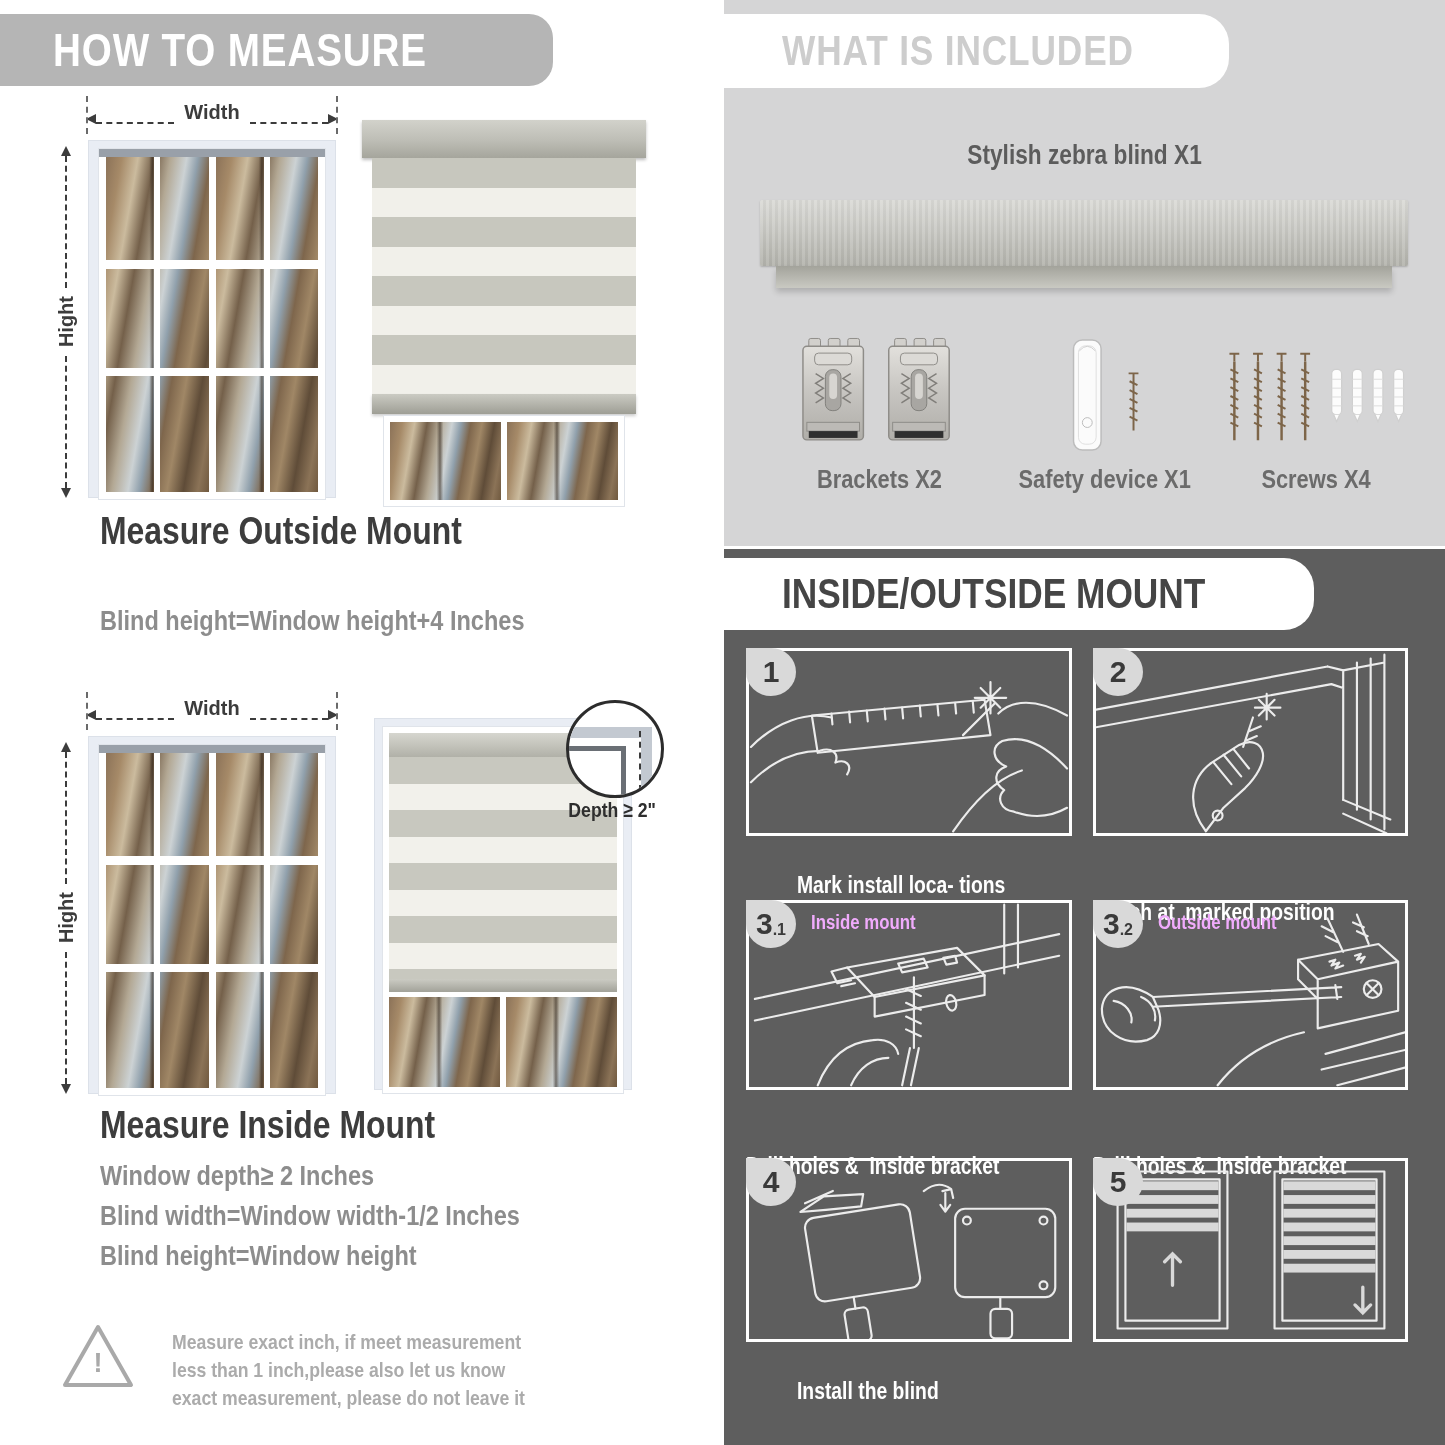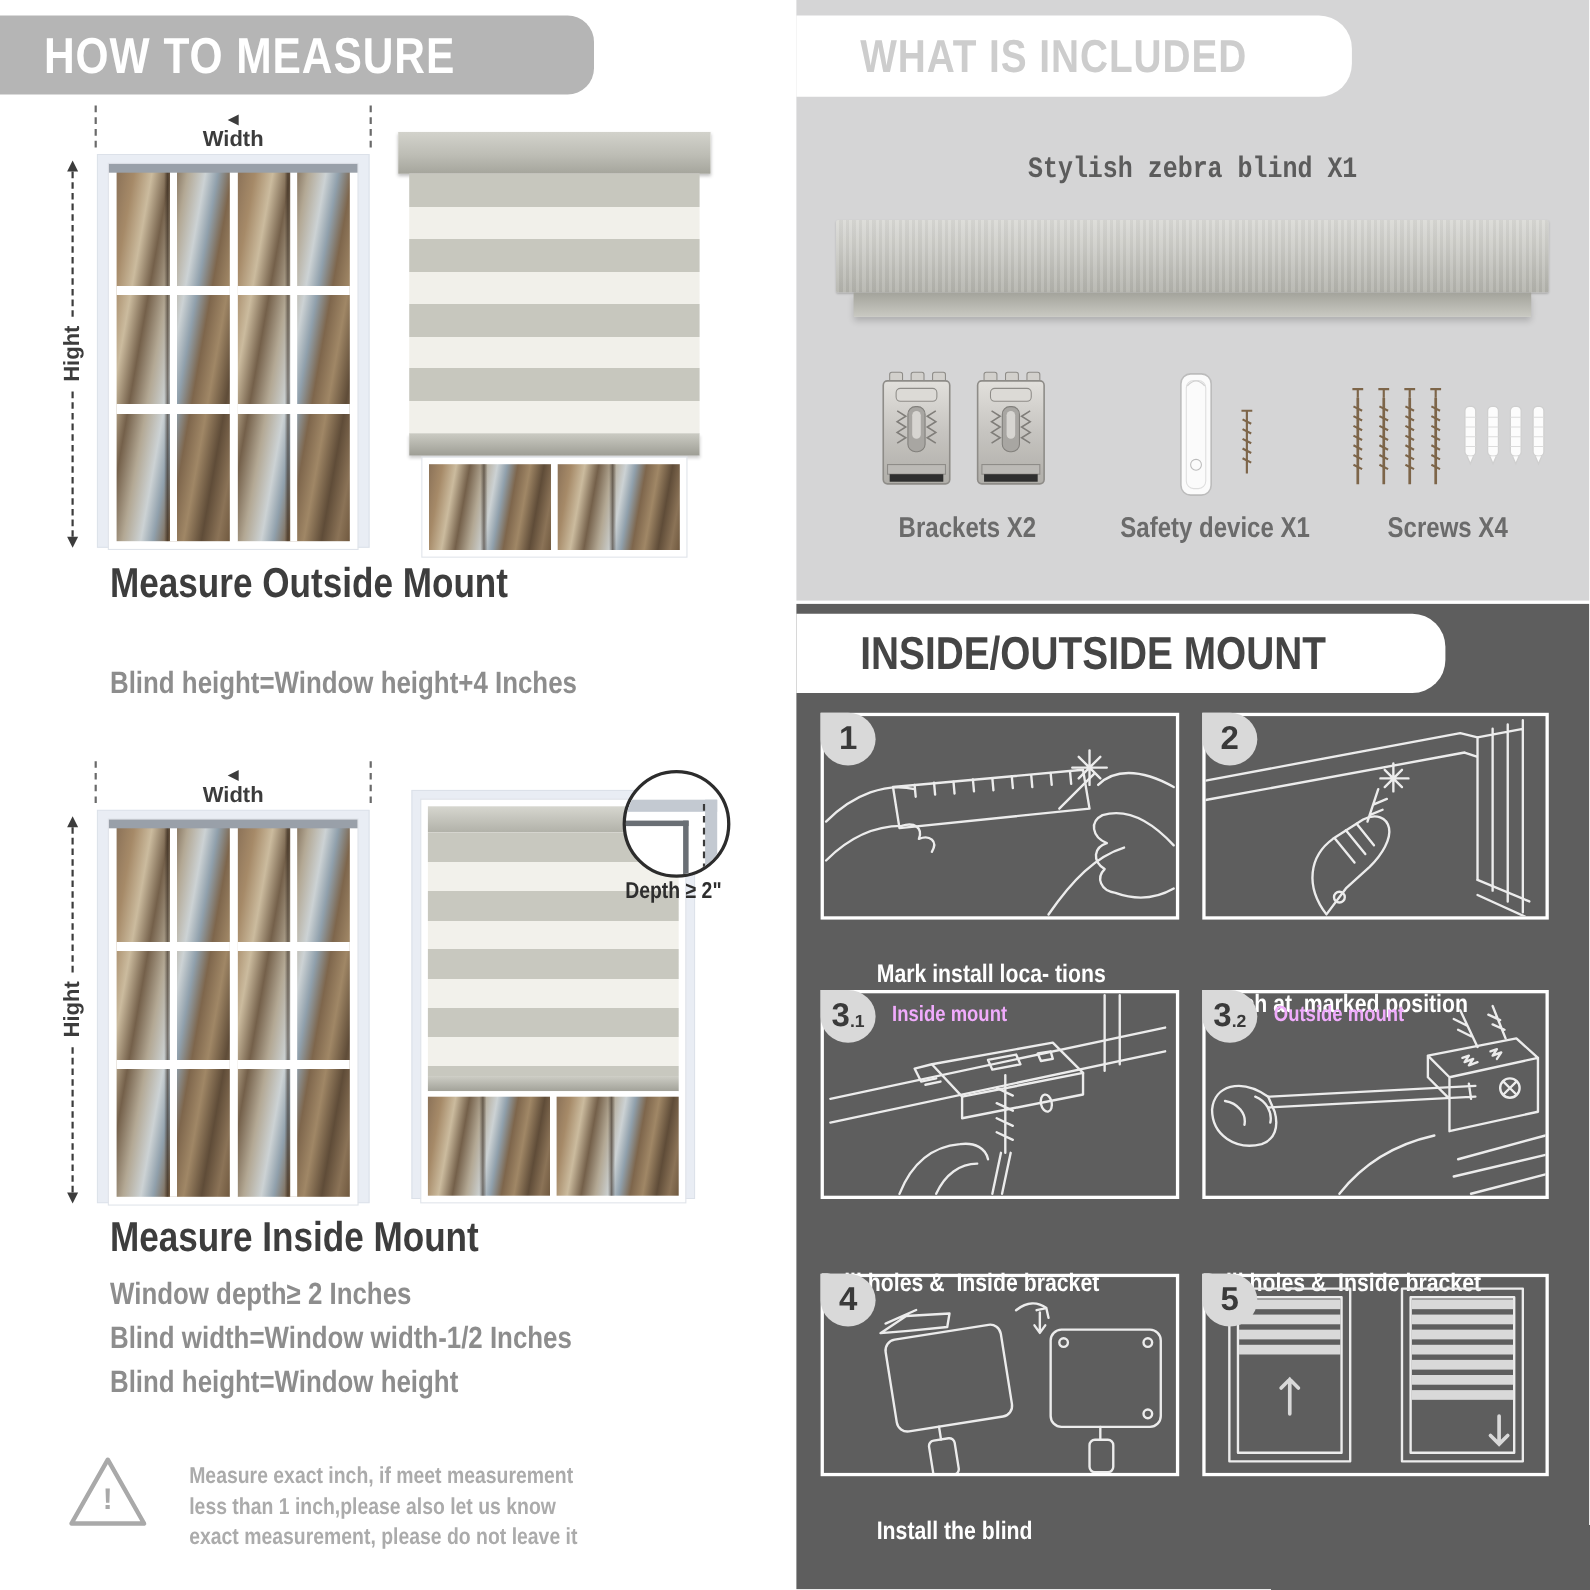--- a/index.html
+++ b/index.html
@@ -5,26 +5,26 @@
   html,body{margin:0;padding:0;background:#fff;}
   .page{position:relative;width:1445px;height:1445px;background:#fff;overflow:hidden;
         font-family:"Liberation Sans",sans-serif;}
   .abs{position:absolute;}
   .cond{display:inline-block;transform:scaleX(.84);transform-origin:0 50%;}
   .cond-c{display:inline-block;transform:scaleX(.84);transform-origin:50% 50%;}
 
   
   #how-header{left:0;top:14px;width:500px;height:72px;background:#b5b5b5;
     border-radius:0 24px 24px 0;color:#fff;font-weight:bold;font-size:46px;
-    line-height:72px;padding-left:40px;letter-spacing:1px;}
+    line-height:72px;padding-left:53px;letter-spacing:1px;}
   .m-title{font-weight:bold;font-size:38px;color:#3d3d3d;}
   .m-line{font-weight:bold;font-size:28px;color:#8d8d8d;}
 
   
-  .dim-w{position:absolute;display:flex;align-items:center;height:20px;flex-direction:column;}
+  .dim-w{position:absolute;display:flex;align-items:flex-end;height:20px;}
   .dash{flex:1;border-top:2px dashed #3c3c3c;}
   .ah{width:0;height:0;flex:none;}
   .ah.l{border:5px solid transparent;border-right:10px solid #3c3c3c;border-left:none;}
   .ah.r{border:5px solid transparent;border-left:10px solid #3c3c3c;border-right:none;}
   .ah.u{border:5px solid transparent;border-bottom:10px solid #3c3c3c;border-top:none;}
   .ah.d{border:5px solid transparent;border-top:10px solid #3c3c3c;border-bottom:none;}
   .dim-label{font-weight:bold;font-size:20px;color:#3c3c3c;margin:0 10px;}
   .tick{position:absolute;top:-8px;height:38px;border-left:2px dashed #6a6a6a;width:0;}
   .tick.tl{left:0;}.tick.tr{right:0;}
   .dim-h{position:absolute;display:flex;flex-direction:column;align-items:center;width:20px;}
@@ -88,21 +88,21 @@
     font-weight:bold;font-size:27px;color:#a9a9a9;}
   #warn-text{left:172px;top:1328px;width:436px;font-weight:bold;font-size:21px;
     color:#ababab;line-height:1.33;transform:scaleX(.84);transform-origin:0 0;}
 
   
   #included-panel{left:724px;top:0;width:721px;height:546px;background:#d5d5d6;}
   .pill{position:absolute;left:0;background:#fff;border-radius:0 30px 30px 0;
     font-weight:bold;display:flex;align-items:center;padding-left:58px;box-sizing:border-box;}
   #included-pill{top:14px;width:505px;height:74px;font-size:42px;color:#cdcdcd;letter-spacing:1px;}
   #blind-label{top:140px;left:0;width:100%;text-align:center;font-weight:bold;
-    font-size:27px;color:#5c5c5c;font-family:Liberation Mono, monospace;}
+    font-size:27px;color:#5c5c5c;}
   .hr-main{left:36px;top:200px;width:648px;height:66px;border-radius:2px;
     background:repeating-linear-gradient(90deg,rgba(255,255,255,.10) 0 3px,rgba(0,0,0,.03) 3px 6px),
       linear-gradient(180deg,#dadad6 0%,#c9c9c4 45%,#b2b2ab 100%);
     box-shadow:0 1px 2px rgba(0,0,0,.2);}
   .hr-lip{left:52px;top:266px;width:616px;height:22px;
     background:linear-gradient(180deg,#a3a39b,#c9c9c2);box-shadow:0 4px 6px rgba(0,0,0,.18);}
   .hw{position:absolute;top:336px;text-align:center;}
   .hw svg{display:block;margin:0 auto;}
   .hw-label{margin-top:8px;font-weight:bold;font-size:26px;color:#6b6b6b;}
 

